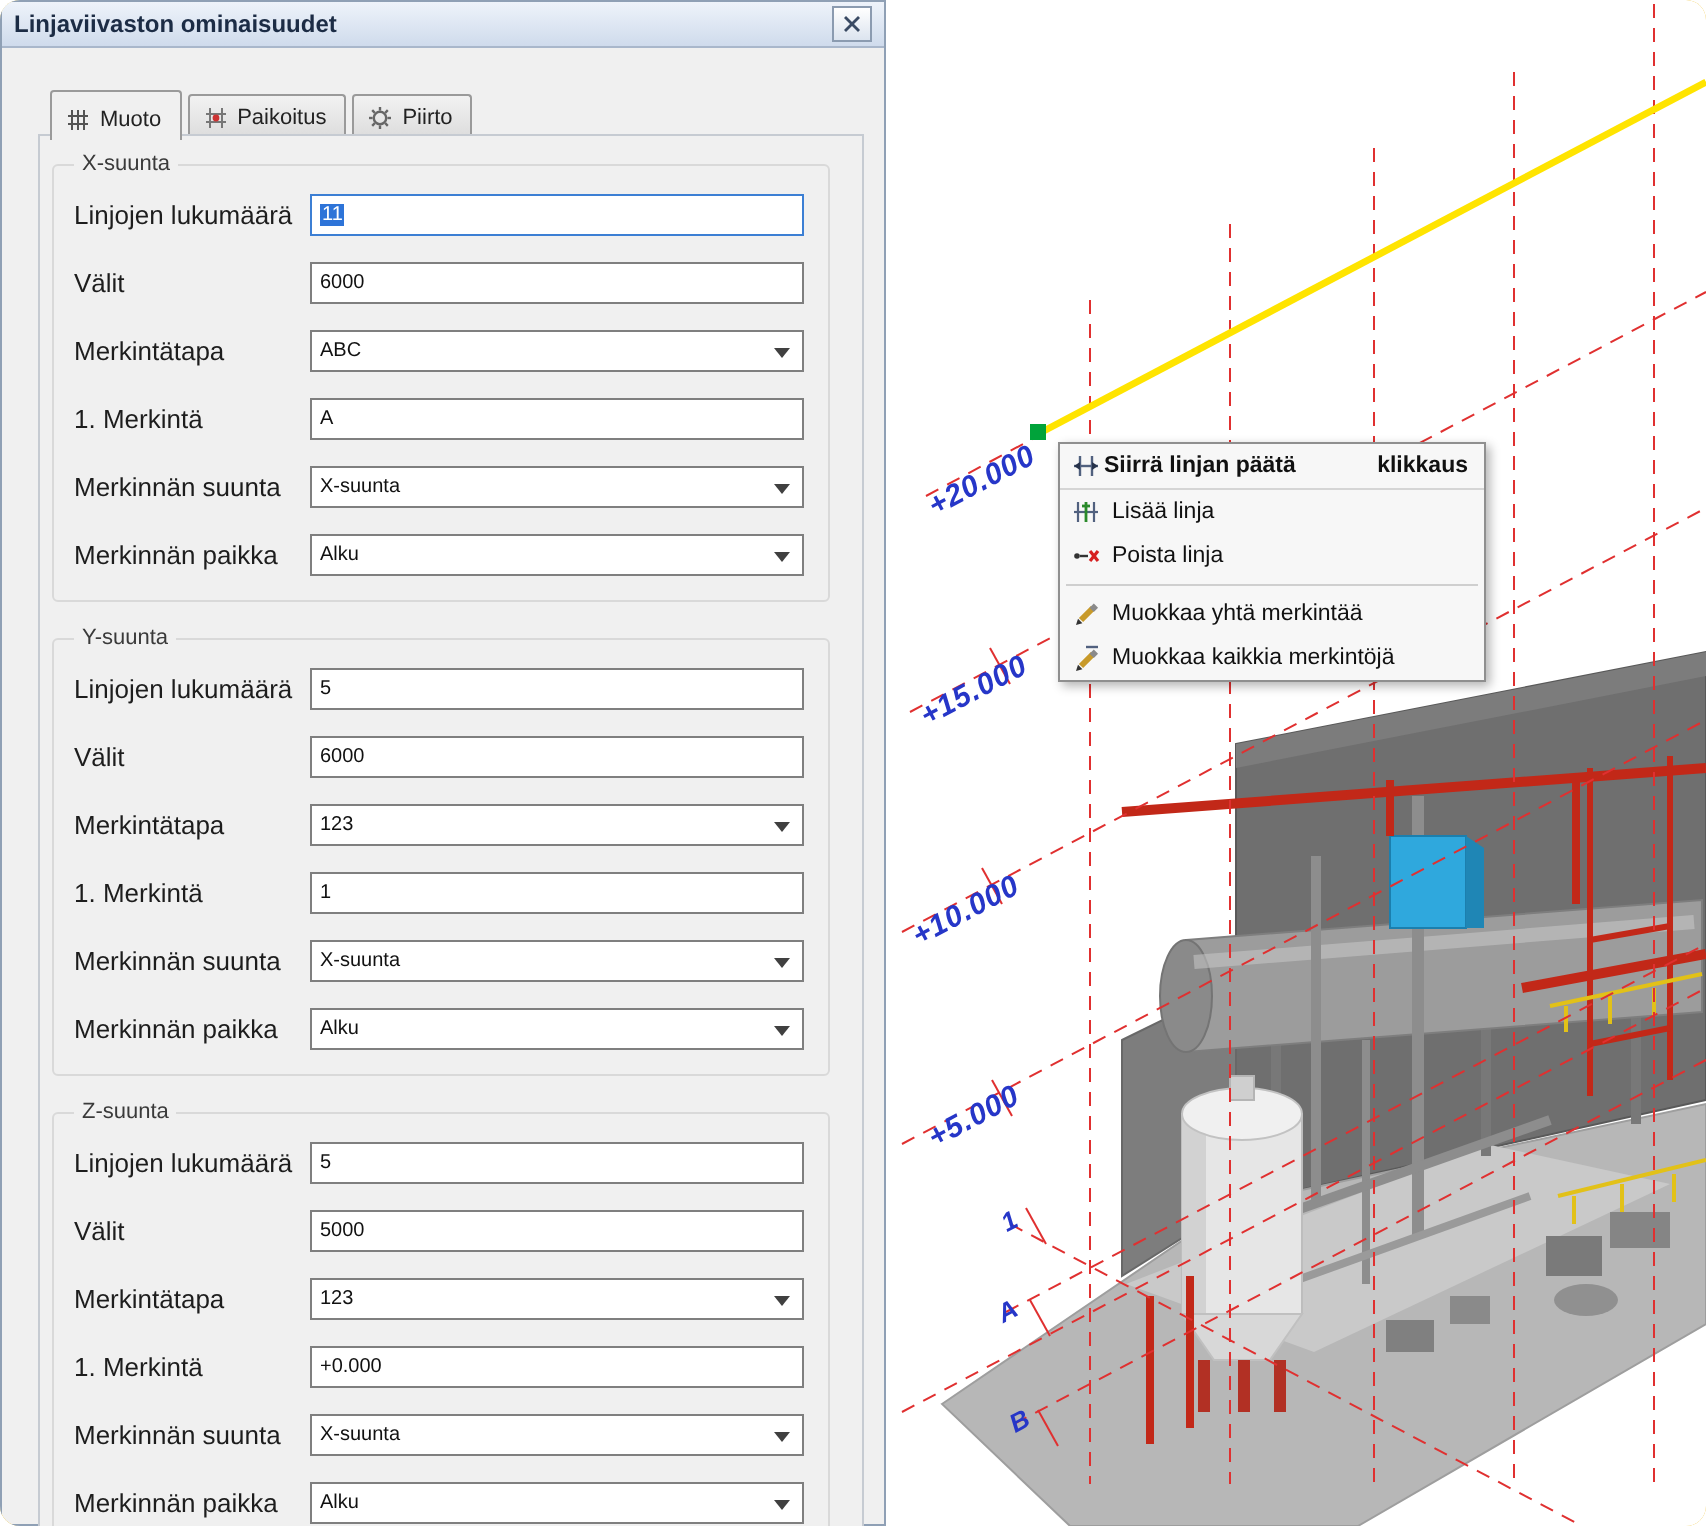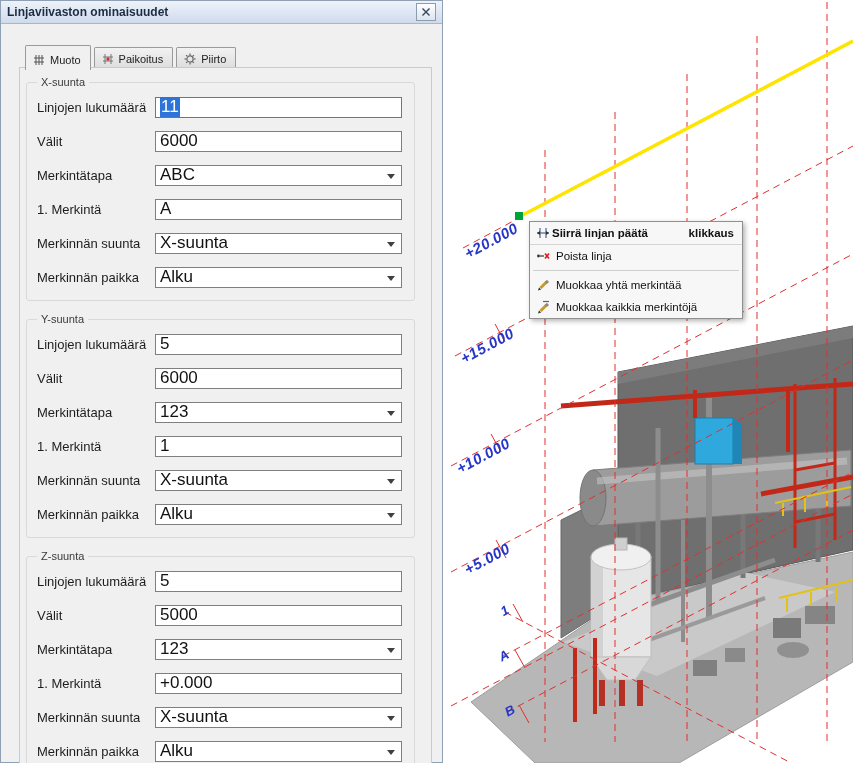--- a/index.html
+++ b/index.html
@@ -1,16 +1,16 @@
 <!DOCTYPE html>
 <html><head>
 <meta charset="utf-8">
 <style>
   html,body{margin:0;padding:0;background:#fff;font-family:"Liberation Sans",sans-serif;}
-  .stage{position:relative;width:853px;height:763px;overflow:hidden;background:#eab308;}
+  .stage{position:relative;width:853px;height:763px;overflow:hidden;background:#eab308;border-radius:10px;}
 
   
   .dialog{position:absolute;left:0;top:0;width:443px;height:763px;background:#f0f0f0;
           border:1px solid #8fa0b5;box-sizing:border-box;}
   .titlebar{height:23px;background:linear-gradient(#eef3fa,#cfdbec);border-bottom:1px solid #a9b7cb;
             display:flex;align-items:center;padding:0 6px;box-sizing:border-box;}
   .titlebar .title{flex:1;font-size:12px;font-weight:bold;color:#1c2c45;}
   .close-btn{width:18px;height:16px;border:1px solid #8b9bb0;background:linear-gradient(#ffffff,#dce4ef);
              display:flex;align-items:center;justify-content:center;cursor:default;}
   .tabs{display:flex;gap:3px;margin:21px 0 0 24px;}
@@ -19,21 +19,21 @@
        background:linear-gradient(#f2f2f2,#dcdcdc);position:relative;top:2px;height:14px;}
   .tab.active{background:#f0f0f0;top:0;height:17px;z-index:3;}
   .tabpage{position:absolute;left:18px;right:10px;top:66px;height:720px;border:1px solid #c6cbd2;
            background:#f0f0f0;padding-top:8px;box-sizing:border-box;z-index:2;}
   fieldset{border:1px solid #d9d9d9;border-radius:3px;margin:0 16px 12px 6px;
            padding:2px 10px 6px 10px;}
   legend{font-size:11px;color:#3a3a3a;padding:0 4px;}
   .row{display:flex;align-items:center;height:34px;}
   .row label{width:118px;font-size:13px;color:#1d1d1d;}
   .control{flex:1;height:21px;box-sizing:border-box;border:1px solid #7f7f7f;background:#fff;
-           display:flex;align-items:center;font-size:17px;color:#111;padding:0 4px;position:relative;
+           display:flex;align-items:center;font-size:10px;color:#111;padding:0 4px;position:relative;
            margin-right:2px;}
   .control.focused{border:1px solid #3c7fd4;}
   .control .sel-text{background:#2e74d8;color:#fff;padding:0 1px;}
   .control.select{padding-right:25px;}
   .arrow{position:absolute;right:6px;top:8px;width:0;height:0;
          border-left:4px solid transparent;border-right:4px solid transparent;border-top:5px solid #404040;}
 
   
   .view{position:absolute;left:443px;top:0;width:410px;height:763px;background:#fff;overflow:hidden;}
   .elev{position:absolute;font-size:15px;font-weight:bold;font-style:italic;color:#2636c8;
@@ -352,20 +352,32 @@
               <line x1="1" y1="7" x2="13" y2="7"></line>
             </g>
           <polygon points="1,7 4,5 4,9" fill="#26324a"></polygon>
             <polygon points="13,7 10,5 10,9" fill="#26324a"></polygon>
         </svg>
         <span>Siirrä linjan päätä</span>
         <span class="hint">klikkaus</span>
       </div>
       <div class="menu-item">
         <svg class="micon" width="14" height="14" viewBox="0 0 14 14">
+          <g stroke="#51617f" stroke-width="1.1">
+              <line x1="3" y1="2" x2="3" y2="12"></line>
+              <line x1="11" y1="2" x2="11" y2="12"></line>
+              <line x1="1" y1="7" x2="13" y2="7"></line>
+            </g>
+          <line x1="7" y1="2" x2="7" y2="12" stroke="#2a8a2a" stroke-width="1.4"></line>
+          <line x1="5" y1="4" x2="9" y2="4" stroke="#2a8a2a" stroke-width="1.4"></line>
+        </svg>
+        <span>Lisää linja</span>
+      </div>
+      <div class="menu-item">
+        <svg class="micon" width="14" height="14" viewBox="0 0 14 14">
           <circle cx="2.5" cy="7" r="1.4" fill="#333"></circle>
           <line x1="4" y1="7" x2="8" y2="7" stroke="#333" stroke-width="1.2"></line>
           <g stroke="#d62020" stroke-width="1.6">
               <line x1="9" y1="4.5" x2="13" y2="9.5"></line>
               <line x1="13" y1="4.5" x2="9" y2="9.5"></line>
             </g>
         </svg>
         <span>Poista linja</span>
       </div>
       <div class="menu-sep"></div>

